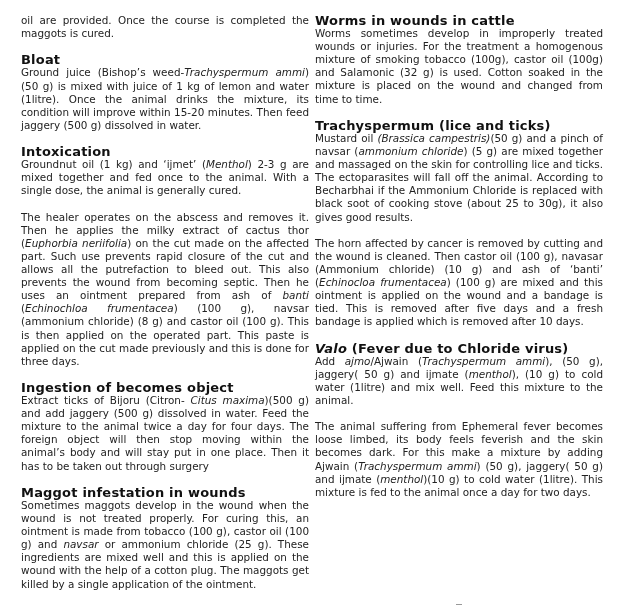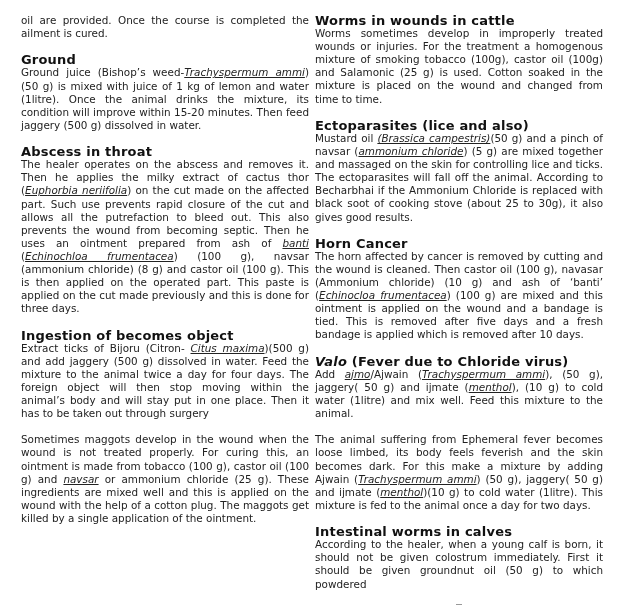--- a/index.html
+++ b/index.html
@@ -4,71 +4,70 @@
 <style>
   html, body { margin:0; padding:0; background:#ffffff; }
   body { width:625px; height:612px; overflow:hidden; position:relative;
          font-family:"DejaVu Sans", sans-serif; color:#222; }
   .col { position:absolute; top:14px; width:288px; font-size:10.4px; line-height:13.1px; }
   .col.left { left:21px; }
   .col.right { left:315px; }
   .sec { margin:0 0 13.2px 0; }
   .sec h3 { margin:0; font-size:13px; font-weight:bold; color:#111; letter-spacing:0.2px; line-height:13.1px; }
   .sec p { margin:0; text-align:justify; }
-  .sec p i { font-style:italic;text-decoration:underline; }
+  .sec p i { font-style:italic; }
   .cont p { margin:0; text-align:justify; }
   .page-mark { position:absolute; left:456px; top:604px; width:6px; height:1px; background:#999; }
 </style>
 </head>
 <body>
 
 <div class="col left">
   <div class="cont sec">
-    <p>oil are provided. Once the course is completed the ailment is cured.</p>
+    <p>oil are provided. Once the course is completed the maggots is cured.</p>
   </div>
   <div id="left-sections">
       <div class="sec">
-        <h3>Ground</h3>
+        <h3>Bloat</h3>
         <p><span>Ground juice (Bishop’s weed-</span><i>Trachyspermum ammi</i><span>) (50 g) is mixed with juice of 1 kg of lemon and water (1litre). Once the animal drinks the mixture, its condition will improve within 15-20 minutes. Then feed jaggery (500 g) dissolved in water.</span></p>
       </div>
       <div class="sec">
-        <h3>Abscess in throat</h3>
+        <h3>Intoxication</h3>
+        <p><span>Groundnut oil (1 kg) and ‘ijmet’ (</span><i>Menthol</i><span>) 2-3 g are mixed together and fed once to the animal. With a single dose, the animal is generally cured.</span></p>
+      </div>
+      <div class="sec">
         <p><span>The healer operates on the abscess and removes it. Then he applies the milky extract of cactus thor (</span><i>Euphorbia neriifolia</i><span>) on the cut made on the affected part. Such use prevents rapid closure of the cut and allows all the putrefaction to bleed out. This also prevents the wound from becoming septic.  Then he uses an ointment prepared from ash of </span><i>banti</i><span> (</span><i>Echinochloa frumentacea</i><span>) (100 g), navsar (ammonium chloride) (8 g) and castor oil (100 g). This is then applied on the operated part. This paste is applied on the cut made previously and this is done for three days.</span></p>
       </div>
       <div class="sec">
         <h3>Ingestion of becomes object</h3>
         <p><span>Extract ticks of Bijoru (Citron- </span><i>Citus maxima</i><span>)(500 g) and add jaggery (500 g) dissolved in water. Feed the mixture to the animal twice a day for four days. The foreign object will then stop moving within the animal’s body and will stay put in one place. Then it has to be taken out through surgery</span></p>
       </div>
       <div class="sec">
+        <h3>Maggot infestation in wounds</h3>
         <p><span>Sometimes maggots develop in the wound when the wound is not treated properly.  For curing this, an ointment is made from tobacco (100 g), castor oil (100 g) and </span><i>navsar</i><span> or ammonium chloride (25 g). These ingredients are mixed well and this is applied on the wound with the help of a cotton plug. The maggots get killed by a single application of the ointment.</span></p>
       </div>
     </div>
 </div>
 
 <div class="col right">
   <div id="right-sections">
       <div class="sec">
         <h3>Worms in wounds in cattle</h3>
-        <p><span>Worms sometimes develop in improperly treated wounds or injuries. For the treatment a homogenous mixture of smoking tobacco (100g), castor oil (100g) and Salamonic (25 g) is used. Cotton soaked in the mixture is placed on the wound and changed from time to time.</span></p>
+        <p><span>Worms sometimes develop in improperly treated wounds or injuries. For the treatment a homogenous mixture of smoking tobacco (100g), castor oil (100g) and Salamonic (32 g) is used. Cotton soaked in the mixture is placed on the wound and changed from time to time.</span></p>
       </div>
       <div class="sec">
-        <h3>Ectoparasites (lice and also)</h3>
+        <h3>Trachyspermum (lice and ticks)</h3>
         <p><span>Mustard oil </span><i>(Brassica campestris)</i><span>(50 g) and a pinch of navsar (</span><i>ammonium chloride</i><span>) (5 g) are mixed together and massaged on the skin for controlling lice and ticks. The ectoparasites will fall off the animal. According to Becharbhai if the Ammonium Chloride is replaced with black soot of cooking stove (about 25 to 30g), it also gives good results.</span></p>
       </div>
       <div class="sec">
-        <h3>Horn Cancer</h3>
         <p><span>The horn affected by cancer is removed by cutting and the wound is cleaned. Then castor oil (100 g), navasar (Ammonium chloride) (10 g) and ash of ‘banti’ (</span><i>Echinocloa frumentacea</i><span>) (100 g) are mixed and this ointment is applied on the wound and a bandage is tied. This is removed after five days and a fresh bandage is applied which is removed after 10 days.</span></p>
       </div>
       <div class="sec">
         <h3><i>Valo</i><span> (Fever due to Chloride virus)</span></h3>
         <p><span>Add </span><i>ajmo</i><span>/Ajwain (</span><i>Trachyspermum ammi</i><span>), (50 g), jaggery( 50 g) and ijmate (</span><i>menthol</i><span>), (10 g) to cold water (1litre) and mix well. Feed this mixture to the animal.</span></p>
       </div>
       <div class="sec">
         <p><span>The animal suffering from Ephemeral fever becomes loose limbed, its body feels feverish and the skin becomes dark. For this make a mixture by adding Ajwain (</span><i>Trachyspermum ammi</i><span>) (50 g), jaggery( 50 g) and ijmate (</span><i>menthol</i><span>)(10 g) to cold water (1litre). This mixture is fed to the animal once a day for two days.</span></p>
       </div>
-      <div class="sec">
-        <h3>Intestinal worms in calves</h3>
-        <p><span>According to the healer, when a young calf is born, it should not be given colostrum immediately. First it should be given groundnut oil (50 g) to which powdered</span></p>
-      </div>
     </div>
 </div>
 
 <div class="page-mark"></div>
 
 </body></html>

